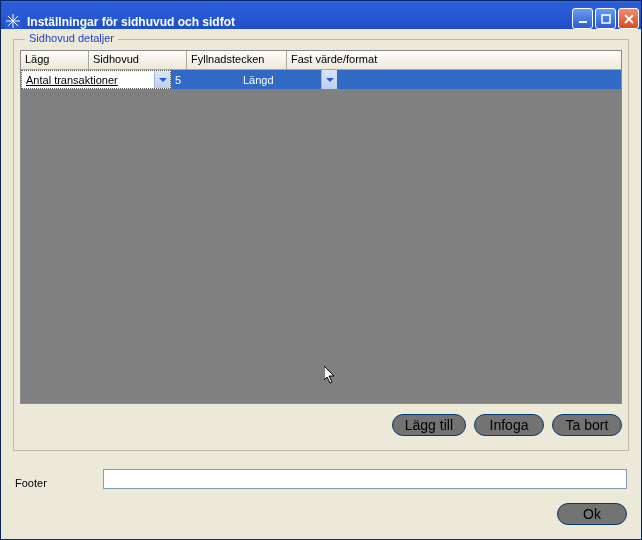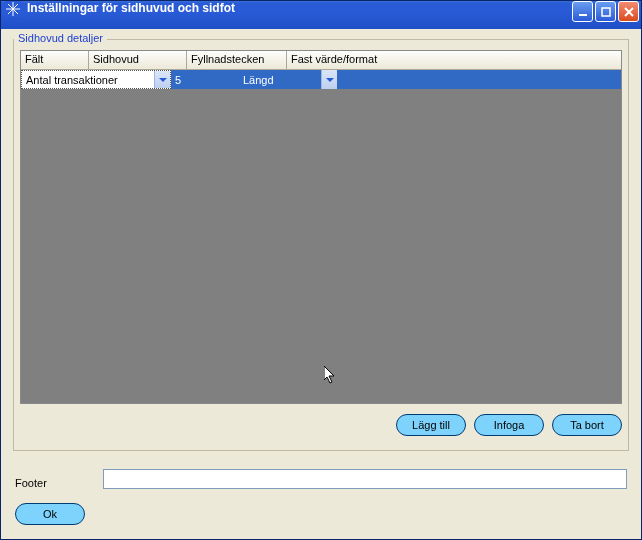--- a/index.html
+++ b/index.html
@@ -15,21 +15,21 @@
   .window {
     width: 642px;
     height: 540px;
     background: #ece9d8;
     border: 1px solid #0a246a;
   }
   .titlebar {
     height: 28px;
     background: linear-gradient(to bottom, #3b6ed5 0%, #2a5bd7 8%, #2a5bd7 40%, #1e4fc7 100%);
     display: flex;
-    align-items: flex-start;
+    align-items: flex-end;
     padding: 0 2px 0 4px;
     color: #fff;
     font-weight: bold;
     font-size: 12px;
   }
   .titlebar .app-icon {
     width: 16px; height: 16px;
     margin-right: 6px;
     display: inline-block;
   }
@@ -52,21 +52,21 @@
     padding: 10px 12px 10px 12px;
   }
   .groupbox {
     position: relative;
     border: 1px solid #bdb9a5;
     padding: 10px 6px 10px 6px;
     height: 412px;
   }
   .group-title {
     position: absolute;
-    top: -8px; left: 0;
+    top: -8px; left: 11px;
     background: #ece9d8;
     padding: 0 4px;
     color: #1e3fd1;
   }
   .grid {
     border: 1px solid #8a8a8a;
     background: #808080;
     height: 354px;
     overflow: hidden;
   }
@@ -100,20 +100,21 @@
     font-size: 11px;
     display: flex;
     align-items: center;
     overflow: hidden;
   }
   .cell.c1 {
     background: #fff;
     color: #000;
     position: relative;
     padding: 0;
+    text-decoration: underline;
   }
   .combo {
     display: flex;
     align-items: center;
     width: 100%;
     height: 100%;
     border: 1px dotted #555;
     padding: 0 0 0 4px;
     position: relative;
   }
@@ -146,25 +147,25 @@
   }
   .row-buttons {
     display: flex;
     gap: 8px;
     justify-content: flex-end;
     margin-top: 10px;
   }
   .btn {
     min-width: 70px;
     height: 22px;
-    background: #7dd3fc;
+    background: #737373;
     border: 1px solid #003c74;
     border-radius: 11px;
     font-family: Tahoma, Arial, sans-serif;
-    font-size: 11px;
+    font-size: 14px;
     padding: 0 12px;
     cursor: default;
   }
   .footer-row {
     display: flex;
     align-items: flex-end;
     margin-top: 18px;
     padding: 0 2px;
   }
   .footer-label {
@@ -176,21 +177,21 @@
     height: 20px;
     background: #fff;
     border: 1px solid #7f9db9;
     font-family: Tahoma, Arial, sans-serif;
     font-size: 11px;
     padding: 2px 4px;
   }
   .dialog-buttons {
     display: flex;
     gap: 10px;
-    justify-content: space-between;
+    justify-content: flex-end;
     margin-top: 14px;
     padding: 0 2px;
   }
   .cursor {
     position: absolute;
     left: 324px; top: 366px;
     pointer-events: none;
   }
 </style>
 </head>
@@ -228,21 +229,21 @@
       </svg>
     </div>
   </div>
 
   <div class="client">
     <div class="groupbox">
       <span class="group-title">Sidhovud detaljer</span>
 
       <div class="grid">
         <div class="grid-header">
-          <div class="colh c2">Fält</div>
+          <div class="colh c2">Lägg</div>
           <div class="colh c3">Sidhovud</div>
           <div class="colh c4">Fyllnadstecken</div>
           <div class="colh c5">Fast värde/format</div>
         </div>
         <div class="grid-row">
           <div class="cell c1">
             <div class="combo">
               <span>Antal transaktioner</span>
               <span class="combo-btn">
                 <span class="chev"></span>

